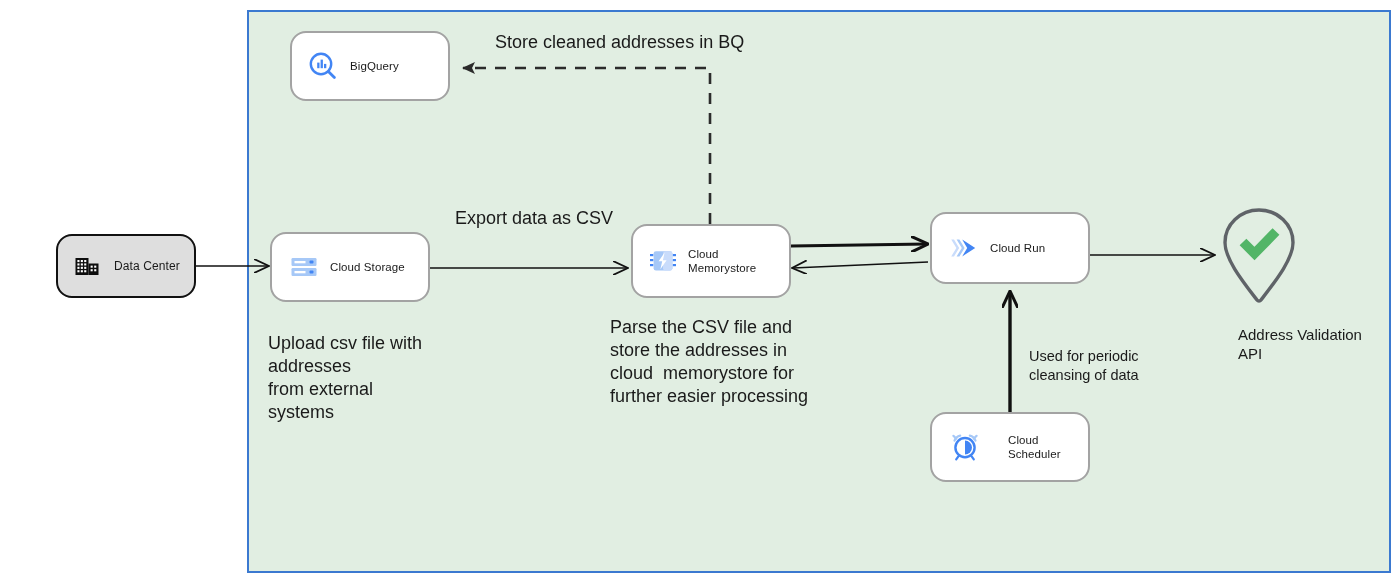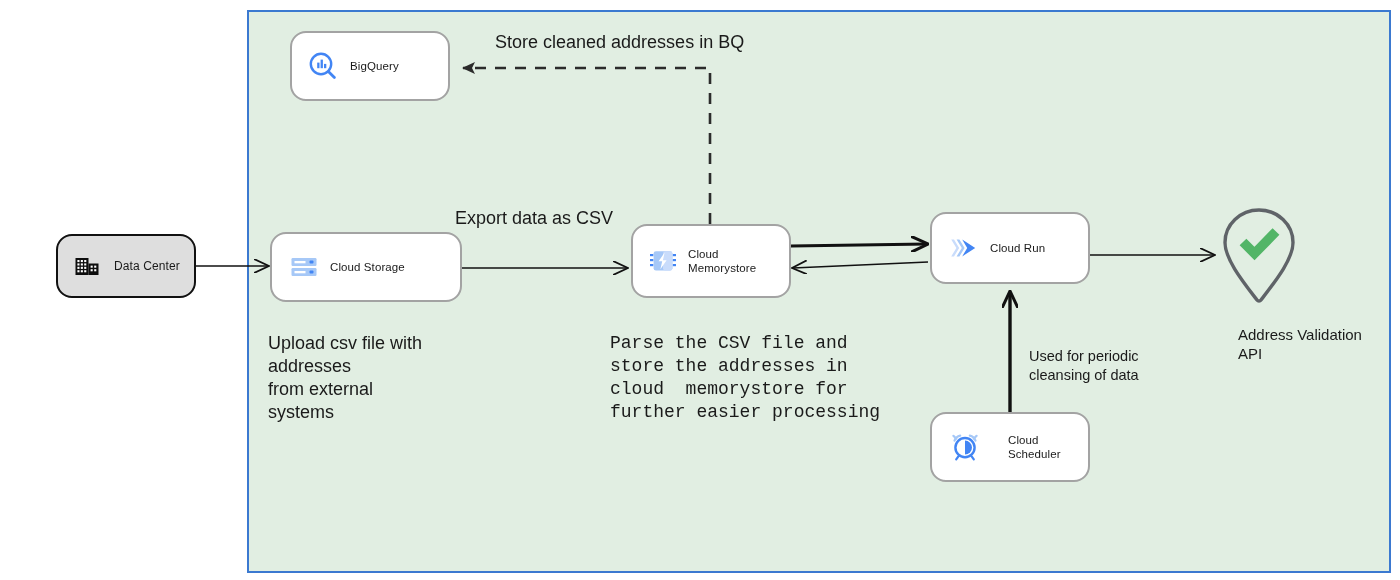--- a/index.html
+++ b/index.html
@@ -159,21 +159,21 @@
         <circle cx="13" cy="13" r="10.2" fill="none" stroke="#4285f4" stroke-width="2.4"></circle>
         <rect x="9.2" y="11.6" width="2.3" height="5.6" fill="#4285f4"></rect>
         <rect x="12.6" y="8.6" width="2.3" height="8.6" fill="#4285f4"></rect>
         <rect x="16" y="12.9" width="2.3" height="4.3" fill="#4285f4"></rect>
         <line x1="20.4" y1="20.4" x2="26.4" y2="26.4" stroke="#4285f4" stroke-width="2.8" stroke-linecap="round"></line>
       </svg>
     </span>
     <span class="lbl">BigQuery</span>
   </div>
 
-  <div class="node" style="left:270px; top:232px; width:192px; height:70px; padding-left:18px; gap:12px;">
+  <div class="node" style="left:270px; top:232px; width:160px; height:70px; padding-left:18px; gap:12px;">
     <span class="ico">
       <svg width="28" height="28" viewBox="0 0 28 28">
         <rect x="1.5" y="5" width="25" height="8" rx="1.2" fill="#a6c8f7"></rect>
         <rect x="1.5" y="15" width="25" height="8" rx="1.2" fill="#a6c8f7"></rect>
         <rect x="4.5" y="8" width="11" height="2.3" fill="#ffffff"></rect>
         <rect x="4.5" y="18" width="11" height="2.3" fill="#ffffff"></rect>
         <rect x="19.5" y="7.6" width="4" height="3" rx="1" fill="#4285f4"></rect>
         <rect x="19.5" y="17.6" width="4" height="3" rx="1" fill="#4285f4"></rect>
       </svg>
     </span>
@@ -241,18 +241,18 @@
   <div class="text t-edge" style="left:455px; top:207px; width:240px;">Export data as CSV</div>
 
   <div class="text t-note" style="left:268px; top:332px; width:300px;">Upload csv file with
 addresses
 from external
 systems</div>
 
   <div class="text t-sched" style="left:1029px; top:347px; width:190px; white-space:pre-line;">Used for periodic
 cleansing of data</div>
 
-  <div class="text t-note" style="left:610px; top:332px; width:330px;font-family:Liberation Mono, monospace;">Parse the CSV file and
+  <div class="text t-note" style="left:610px; top:316px; width:330px;">Parse the CSV file and
 store the addresses in
 cloud  memorystore for
 further easier processing</div>
 
 </div>
 
 </body></html>

